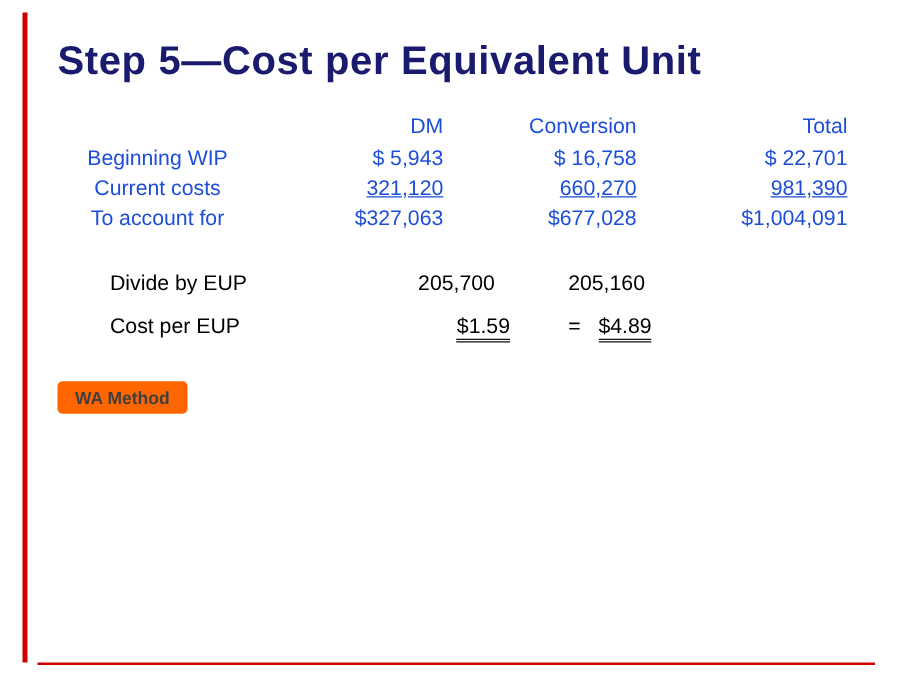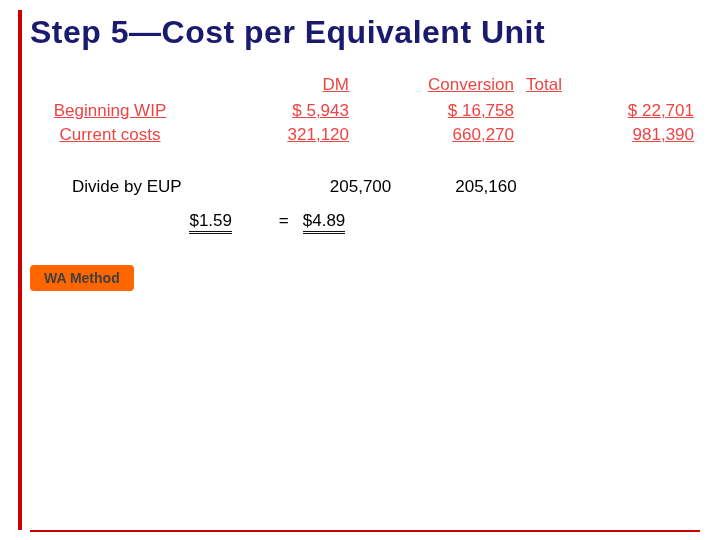--- a/index.html
+++ b/index.html
@@ -13,21 +13,21 @@
       height: 540px;
       background: #ffffff;
       font-family: Arial, sans-serif;
       overflow: hidden;
     }
 
     .page-container {
       width: 720px;
       height: 540px;
       background: #ffffff;
-      padding: 0;
+      padding: 16px;
       position: relative;
     }
 
     .left-border {
       position: absolute;
       left: 18px;
       top: 10px;
       bottom: 10px;
       width: 4px;
       background: #cc0000;
@@ -49,24 +49,23 @@
 
     .cost-table {
       width: 100%;
       border-collapse: collapse;
       margin-bottom: 30px;
     }
 
     .cost-table td {
       padding: 2px 6px;
       font-size: 17px;
-      color: #ef4444;
+      color: #1d4ed8;
       white-space: nowrap;
       vertical-align: bottom;
-      text-decoration: underline;
     }
 
     .col-label {
       width: 160px;
       text-align: center;
     }
 
     .col-header {
       text-align: center;
       font-weight: normal;
@@ -76,21 +75,21 @@
       text-align: right;
       min-width: 110px;
     }
 
     .col-conv {
       text-align: right;
       min-width: 110px;
     }
 
     .col-total {
-      text-align: left;
+      text-align: right;
       min-width: 120px;
     }
 
     .header-row td {
       padding-bottom: 4px;
       font-size: 17px;
     }
 
     .underline {
       text-decoration: underline;
@@ -197,32 +196,39 @@
           <td class="col-dm-val">
             <span class="underline">321,120</span>
           </td>
           <td class="col-conv-val">
             <span class="underline">660,270</span>
           </td>
           <td class="col-total-val">
             <span class="underline">981,390</span>
           </td>
         </tr>
+        <tr>
+          <td class="col-label">To account for</td>
+          <td class="col-dm-val">$327,063</td>
+          <td class="col-conv-val">$677,028</td>
+          <td class="col-total-val">$1,004,091</td>
+        </tr>
       </tbody>
     </table>
 
     <div class="bottom-section">
       <div class="row-divide">
         <div class="row-label-col">Divide by EUP</div>
         <div class="row-dm-col">205,700</div>
         <div class="row-conv-col">205,160</div>
         <div class="row-total-col"></div>
       </div>
 
       <div class="cost-per-eup-row">
+        <div class="row-label-col">Cost per EUP</div>
         <div class="row-dm-col">
           <span class="dbl-ul">$1.59</span>
         </div>
         <div class="row-total-col">
           <span>=</span>
           &nbsp;
           <span class="dbl-ul">$4.89</span>
         </div>
       </div>
     </div>

